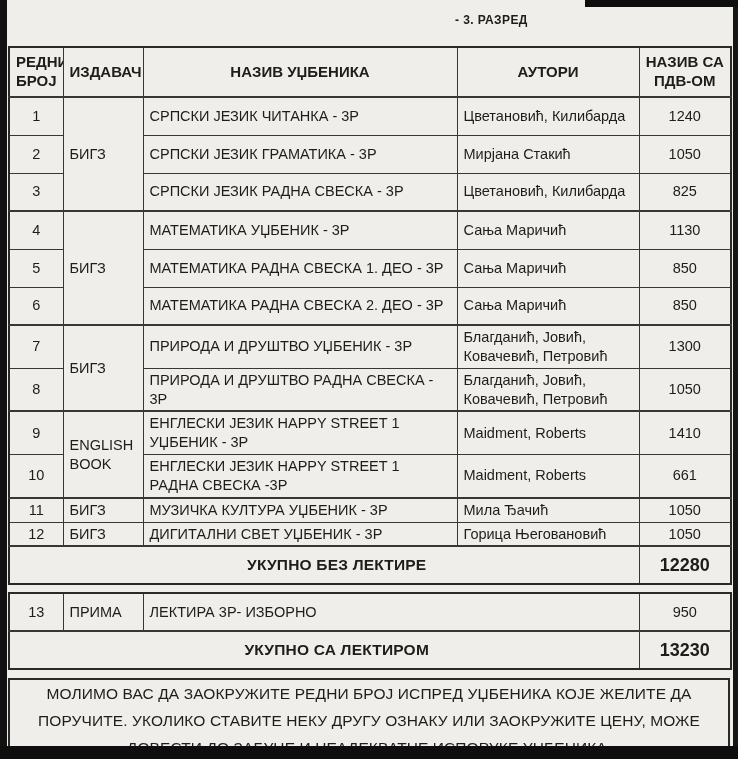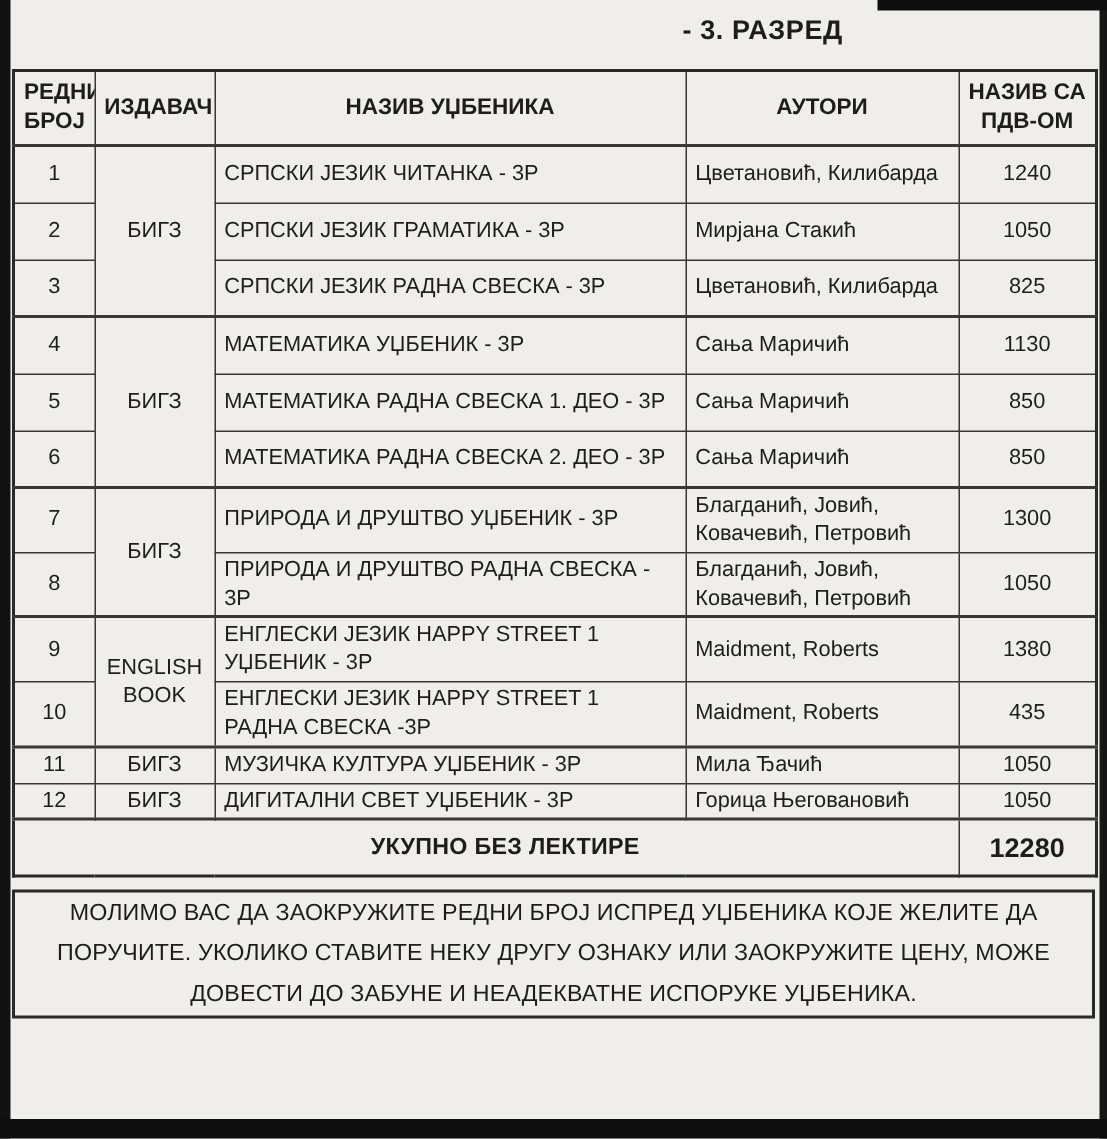--- a/index.html
+++ b/index.html
@@ -13,21 +13,21 @@
   }
   
   .scan-strip-left   { position:absolute; left:0;  top:0;    width:7px;   height:759px; background:#121212; z-index:5; }
   .scan-strip-right  { position:absolute; right:0; top:0;    width:5px;   height:759px; background:#161616; z-index:5; }
   .scan-strip-bottom { position:absolute; left:0;  bottom:0; width:738px; height:13px;  background:#0e0e0e; z-index:5; }
   .scan-mark-topright{ position:absolute; left:585px; top:0; width:153px; height:7px;   background:#0e0e0e; z-index:6; }
 
   .content { position:absolute; left:7px; top:0; width:726px; }
 
   .title-row { height:36px; padding:10px 0 0 448px; box-sizing:content-box; }
-  .page-title { font-weight:bold; font-size:18px; letter-spacing:0.4px; white-space:nowrap; }
+  .page-title { font-weight:bold; font-size:12px; letter-spacing:0.4px; white-space:nowrap; }
 
   table.books-table {
     border-collapse: collapse;
     table-layout: fixed;
     width: 722px;
     margin-left: 1px;
     border: 2.5px solid #2b2926;
   }
   table.books-table.main { margin-top: 0px; }
   table.books-table.second { margin-top: 7px; }
@@ -48,21 +48,21 @@
     line-height: 1.25;
   }
   .books-table tbody tr       { height: 38px; }
   .books-table tbody tr.tall  { height: 43px; }
   .books-table tbody tr.slim  { height: 14px; }
   .books-table tr.group-start td { border-top-width: 2.5px; }
 
   .cell-center { text-align: center; }
   .cell-left   { text-align: left; }
   .price-cell  { text-align: center; font-size: 15px; }
-  .publisher-cell { text-align: center; }
+  .publisher-cell { }
 
   tr.total-row { height: 31px; }
   tr.total-row td { border-top-width: 2.5px; }
   td.total-label { text-align: center; font-weight: bold; font-size: 15.5px; letter-spacing: 0.2px; padding-left: 31px; }
   td.total-price { text-align: center; font-weight: bold; font-size: 18px; }
 
   tr.lektira-row { height: 30px; }
 
   .note-box {
     margin: 8px 0 0 1px;
@@ -161,27 +161,27 @@
           <td class="cell-center">8</td>
           <td class="cell-left">ПРИРОДА И ДРУШТВО РАДНА СВЕСКА - 3Р</td>
           <td class="cell-left">Благданић, Јовић, Ковачевић, Петровић</td>
           <td class="price-cell">1050</td>
         </tr>
         <tr class="group-start tall">
           <td class="cell-center">9</td>
           <td class="publisher-cell" rowspan="2">ENGLISH BOOK</td>
           <td class="cell-left">ЕНГЛЕСКИ ЈЕЗИК HAPPY STREET 1 УЏБЕНИК - 3Р</td>
           <td class="cell-left">Maidment, Roberts</td>
-          <td class="price-cell">1380</td>
+          <td class="price-cell">1410</td>
         </tr>
         <tr class="tall">
           <td class="cell-center">10</td>
           <td class="cell-left">ЕНГЛЕСКИ ЈЕЗИК HAPPY STREET 1 РАДНА СВЕСКА -3Р</td>
           <td class="cell-left">Maidment, Roberts</td>
-          <td class="price-cell">435</td>
+          <td class="price-cell">661</td>
         </tr>
         <tr class="group-start slim">
           <td class="cell-center">11</td>
           <td class="publisher-cell">БИГЗ</td>
           <td class="cell-left">МУЗИЧКА КУЛТУРА УЏБЕНИК - 3Р</td>
           <td class="cell-left">Мила Ђачић</td>
           <td class="price-cell">1050</td>
         </tr>
         <tr class="slim">
           <td class="cell-center">12</td>
@@ -190,18 +190,38 @@
           <td class="cell-left">Горица Његовановић</td>
           <td class="price-cell">1050</td>
         </tr>
         <tr class="total-row">
           <td class="total-label" colspan="4">УКУПНО БЕЗ ЛЕКТИРЕ</td>
           <td class="total-price">12280</td>
         </tr>
       </tbody>
   </table>
 
+  <table class="books-table second">
+    <colgroup>
+      <col style="width:54px">
+        <col style="width:80px">
+        <col style="width:496px">
+        <col style="width:92px">
+    </colgroup>
+    <tbody>
+      <tr class="lektira-row">
+        <td class="cell-center">13</td>
+        <td class="publisher-cell">ПРИМА</td>
+        <td class="cell-left">ЛЕКТИРА 3Р- ИЗБОРНО</td>
+        <td class="price-cell">950</td>
+      </tr>
+      <tr class="total-row">
+        <td class="total-label" colspan="3">УКУПНО СА ЛЕКТИРОМ</td>
+        <td class="total-price">13230</td>
+      </tr>
+    </tbody>
+  </table>
 
   <div class="note-box">
     <span>МОЛИМО ВАС ДА ЗАОКРУЖИТЕ РЕДНИ БРОЈ ИСПРЕД УЏБЕНИКА КОЈЕ ЖЕЛИТЕ ДА ПОРУЧИТЕ. УКОЛИКО СТАВИТЕ НЕКУ ДРУГУ ОЗНАКУ ИЛИ ЗАОКРУЖИТЕ ЦЕНУ, МОЖЕ ДОВЕСТИ ДО ЗАБУНЕ И НЕАДЕКВАТНЕ ИСПОРУКЕ УЏБЕНИКА.</span>
   </div>
 
 </div>
 
 </body></html>

